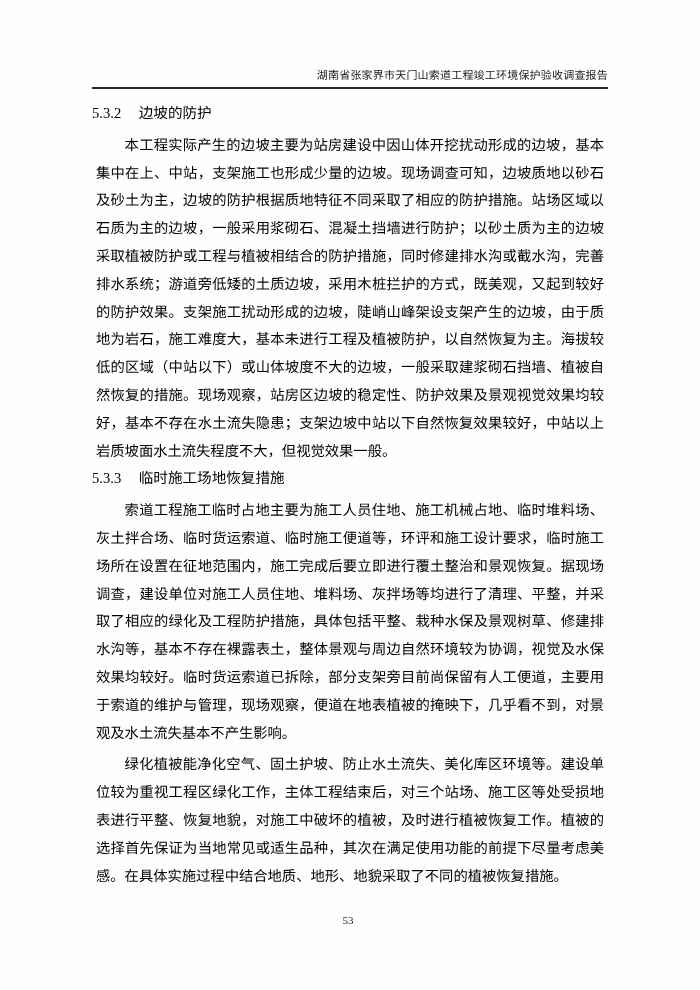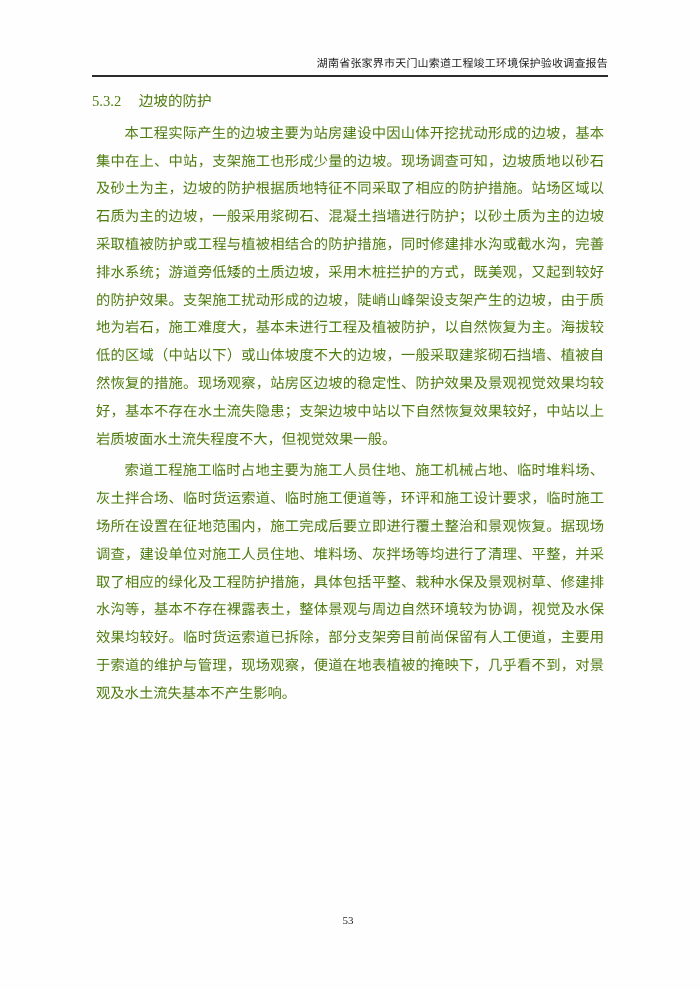--- a/index.html
+++ b/index.html
@@ -15,26 +15,27 @@
     overflow:hidden;
   }
   .doc-header{
     text-align:right;
     font-size:11px;
     line-height:15px;
     letter-spacing:0.2px;
     color:#222;
     padding-bottom:4px;
     border-bottom:2px solid #2b2b2b;
+    margin-top:12px;
   }
   .content{
     font-size:14.3px;
     line-height:27.8px;
     text-align:justify;
-    color:#4d7c0f;
+    color:#000000;
   }
   .section-heading{
     font-size:14.6px;
     font-weight:normal;
     line-height:27.8px;
     margin:-4px 0 0 0;
     text-align:left;
   }
   .section-heading.first{
     margin-top:11px;
@@ -64,20 +65,25 @@
   <div class="doc-header">湖南省张家界市天门山索道工程竣工环境保护验收调查报告</div>
 
   <div class="content">
 
     <h2 class="section-heading first">
       <span class="section-number">5.3.2</span>
       <span class="section-title">边坡的防护</span>
     </h2>
     <p class="body-par">本工程实际产生的边坡主要为站房建设中因山体开挖扰动形成的边坡，基本集中在上、中站，支架施工也形成少量的边坡。现场调查可知，边坡质地以砂石及砂土为主，边坡的防护根据质地特征不同采取了相应的防护措施。站场区域以石质为主的边坡，一般采用浆砌石、混凝土挡墙进行防护；以砂土质为主的边坡采取植被防护或工程与植被相结合的防护措施，同时修建排水沟或截水沟，完善排水系统；游道旁低矮的土质边坡，采用木桩拦护的方式，既美观，又起到较好的防护效果。支架施工扰动形成的边坡，陡峭山峰架设支架产生的边坡，由于质地为岩石，施工难度大，基本未进行工程及植被防护，以自然恢复为主。海拔较低的区域（中站以下）或山体坡度不大的边坡，一般采取建浆砌石挡墙、植被自然恢复的措施。现场观察，站房区边坡的稳定性、防护效果及景观视觉效果均较好，基本不存在水土流失隐患；支架边坡中站以下自然恢复效果较好，中站以上岩质坡面水土流失程度不大，但视觉效果一般。</p>
 
+    <h2 class="section-heading">
+      <span class="section-number">5.3.3</span>
+      <span class="section-title">临时施工场地恢复措施</span>
+    </h2>
     <p class="body-par">索道工程施工临时占地主要为施工人员住地、施工机械占地、临时堆料场、灰土拌合场、临时货运索道、临时施工便道等，环评和施工设计要求，临时施工场所在设置在征地范围内，施工完成后要立即进行覆土整治和景观恢复。据现场调查，建设单位对施工人员住地、堆料场、灰拌场等均进行了清理、平整，并采取了相应的绿化及工程防护措施，具体包括平整、栽种水保及景观树草、修建排水沟等，基本不存在裸露表土，整体景观与周边自然环境较为协调，视觉及水保效果均较好。临时货运索道已拆除，部分支架旁目前尚保留有人工便道，主要用于索道的维护与管理，现场观察，便道在地表植被的掩映下，几乎看不到，对景观及水土流失基本不产生影响。</p>
 
+    <p class="body-par">绿化植被能净化空气、固土护坡、防止水土流失、美化库区环境等。建设单位较为重视工程区绿化工作，主体工程结束后，对三个站场、施工区等处受损地表进行平整、恢复地貌，对施工中破坏的植被，及时进行植被恢复工作。植被的选择首先保证为当地常见或适生品种，其次在满足使用功能的前提下尽量考虑美感。在具体实施过程中结合地质、地形、地貌采取了不同的植被恢复措施。</p>
 
   </div>
 
   <div class="page-number">53</div>
 
 </div>
 
 </body></html>

